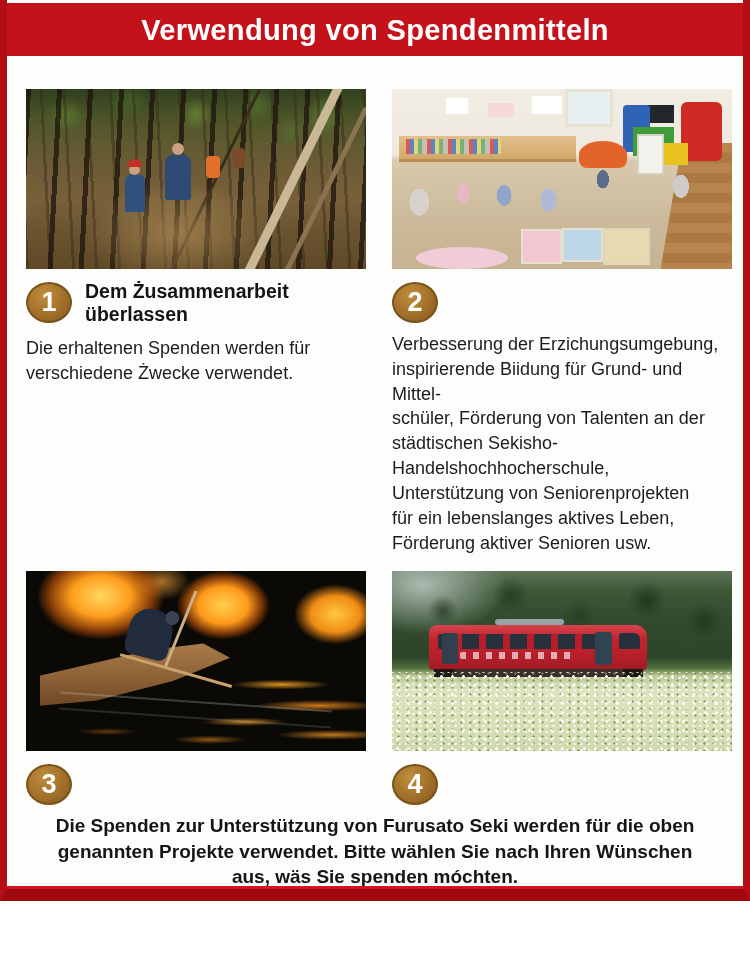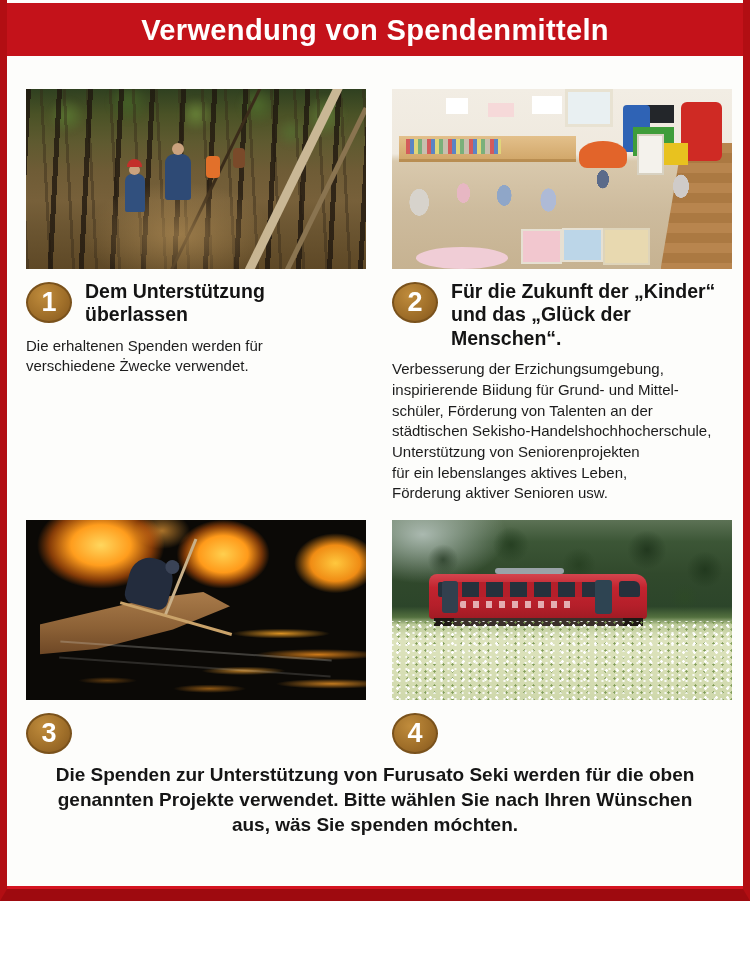--- a/index.html
+++ b/index.html
@@ -17,21 +17,21 @@
   .sec-head{display:flex;margin-top:11px;}
   .badge{
     flex:0 0 46px;width:46px;height:41px;margin-right:13px;margin-top:2px;
     border-radius:50%;color:#fff;font-weight:bold;font-size:27px;
     display:flex;align-items:center;justify-content:center;
     background:radial-gradient(circle at 38% 30%,#c08c3c,#a1702a 55%,#8a5c20 90%);
     border:2px solid #7a521c;box-sizing:border-box;
   }
   .sec-title{font-size:19.5px;font-weight:bold;color:#141414;line-height:1.2;white-space:pre-line;}
   .sec-sub{font-size:16.5px;color:#1d1d1d;line-height:1.15;margin-top:1px;}
-  .sec-body{margin-top:9px;font-size:15px;color:#1c1c1c;line-height:1.38;white-space:pre-line;}
+  .sec-body{margin-top:9px;font-size:18px;color:#1c1c1c;line-height:1.38;white-space:pre-line;}
   .footer-text{margin-top:8px;text-align:center;font-size:19px;font-weight:bold;color:#151515;line-height:1.32;white-space:pre-line;}
 
   
   .forest{background:linear-gradient(180deg,#2f4020 0%,#4a5226 14%,#5f5a30 30%,#6f5c36 46%,#77603a 62%,#6b5531 78%,#5e4826 100%);}
   .forest .canopy{position:absolute;left:0;right:0;top:0;height:50%;filter:blur(2px);background:
     radial-gradient(circle 26px at 12% 30%, rgba(90,120,50,.9), transparent 70%),
     radial-gradient(circle 30px at 30% 15%, rgba(70,100,40,.85), transparent 70%),
     radial-gradient(circle 24px at 50% 28%, rgba(110,140,60,.8), transparent 70%),
     radial-gradient(circle 28px at 68% 18%, rgba(80,110,45,.85), transparent 70%),
     radial-gradient(circle 30px at 88% 30%, rgba(95,125,55,.85), transparent 70%),
@@ -150,21 +150,21 @@
         <div class="lean-trunk"></div>
         <div class="path"></div>
         <div class="hiker-far"></div>
         <div class="hiker-vest"></div>
         <div class="hiker-adult"></div>
         <div class="hiker-child"></div>
       </div>
       <div class="sec-head">
         <div class="badge">1</div>
         <div class="titles">
-          <div class="sec-title">Dem Unterstützung
+          <div class="sec-title">Dem Żusammenarbeit
 überlassen</div>
         </div>
       </div>
       <div class="sec-body">Die erhaltenen Spenden werden für
 verschiedene Żwecke verwendet.</div>
     </div>
 
     <div class="section">
       <div class="photo room">
         <div class="posters"></div>
@@ -180,24 +180,20 @@
         <div class="toy-orange"></div>
         <div class="easel"></div>
         <div class="people"></div>
         <div class="mat"></div>
         <div class="box-pink"></div>
         <div class="box-blue"></div>
         <div class="box-tan"></div>
       </div>
       <div class="sec-head">
         <div class="badge">2</div>
-        <div class="titles">
-          <div class="sec-title">Für die Zukunft der „Kinder“
-und das „Glück der Menschen“.</div>
-        </div>
       </div>
       <div class="sec-body">Verbesserung der Erzichungsumgebung,
 inspirierende Biidung für Grund- und Mittel-
 schüler, Förderung von Talenten an der
 städtischen Sekisho-Handelshochhocherschule,
 Unterstützung von Seniorenprojekten
 für ein lebenslanges aktives Leben,
 Förderung aktiver Senioren usw.</div>
     </div>
 

